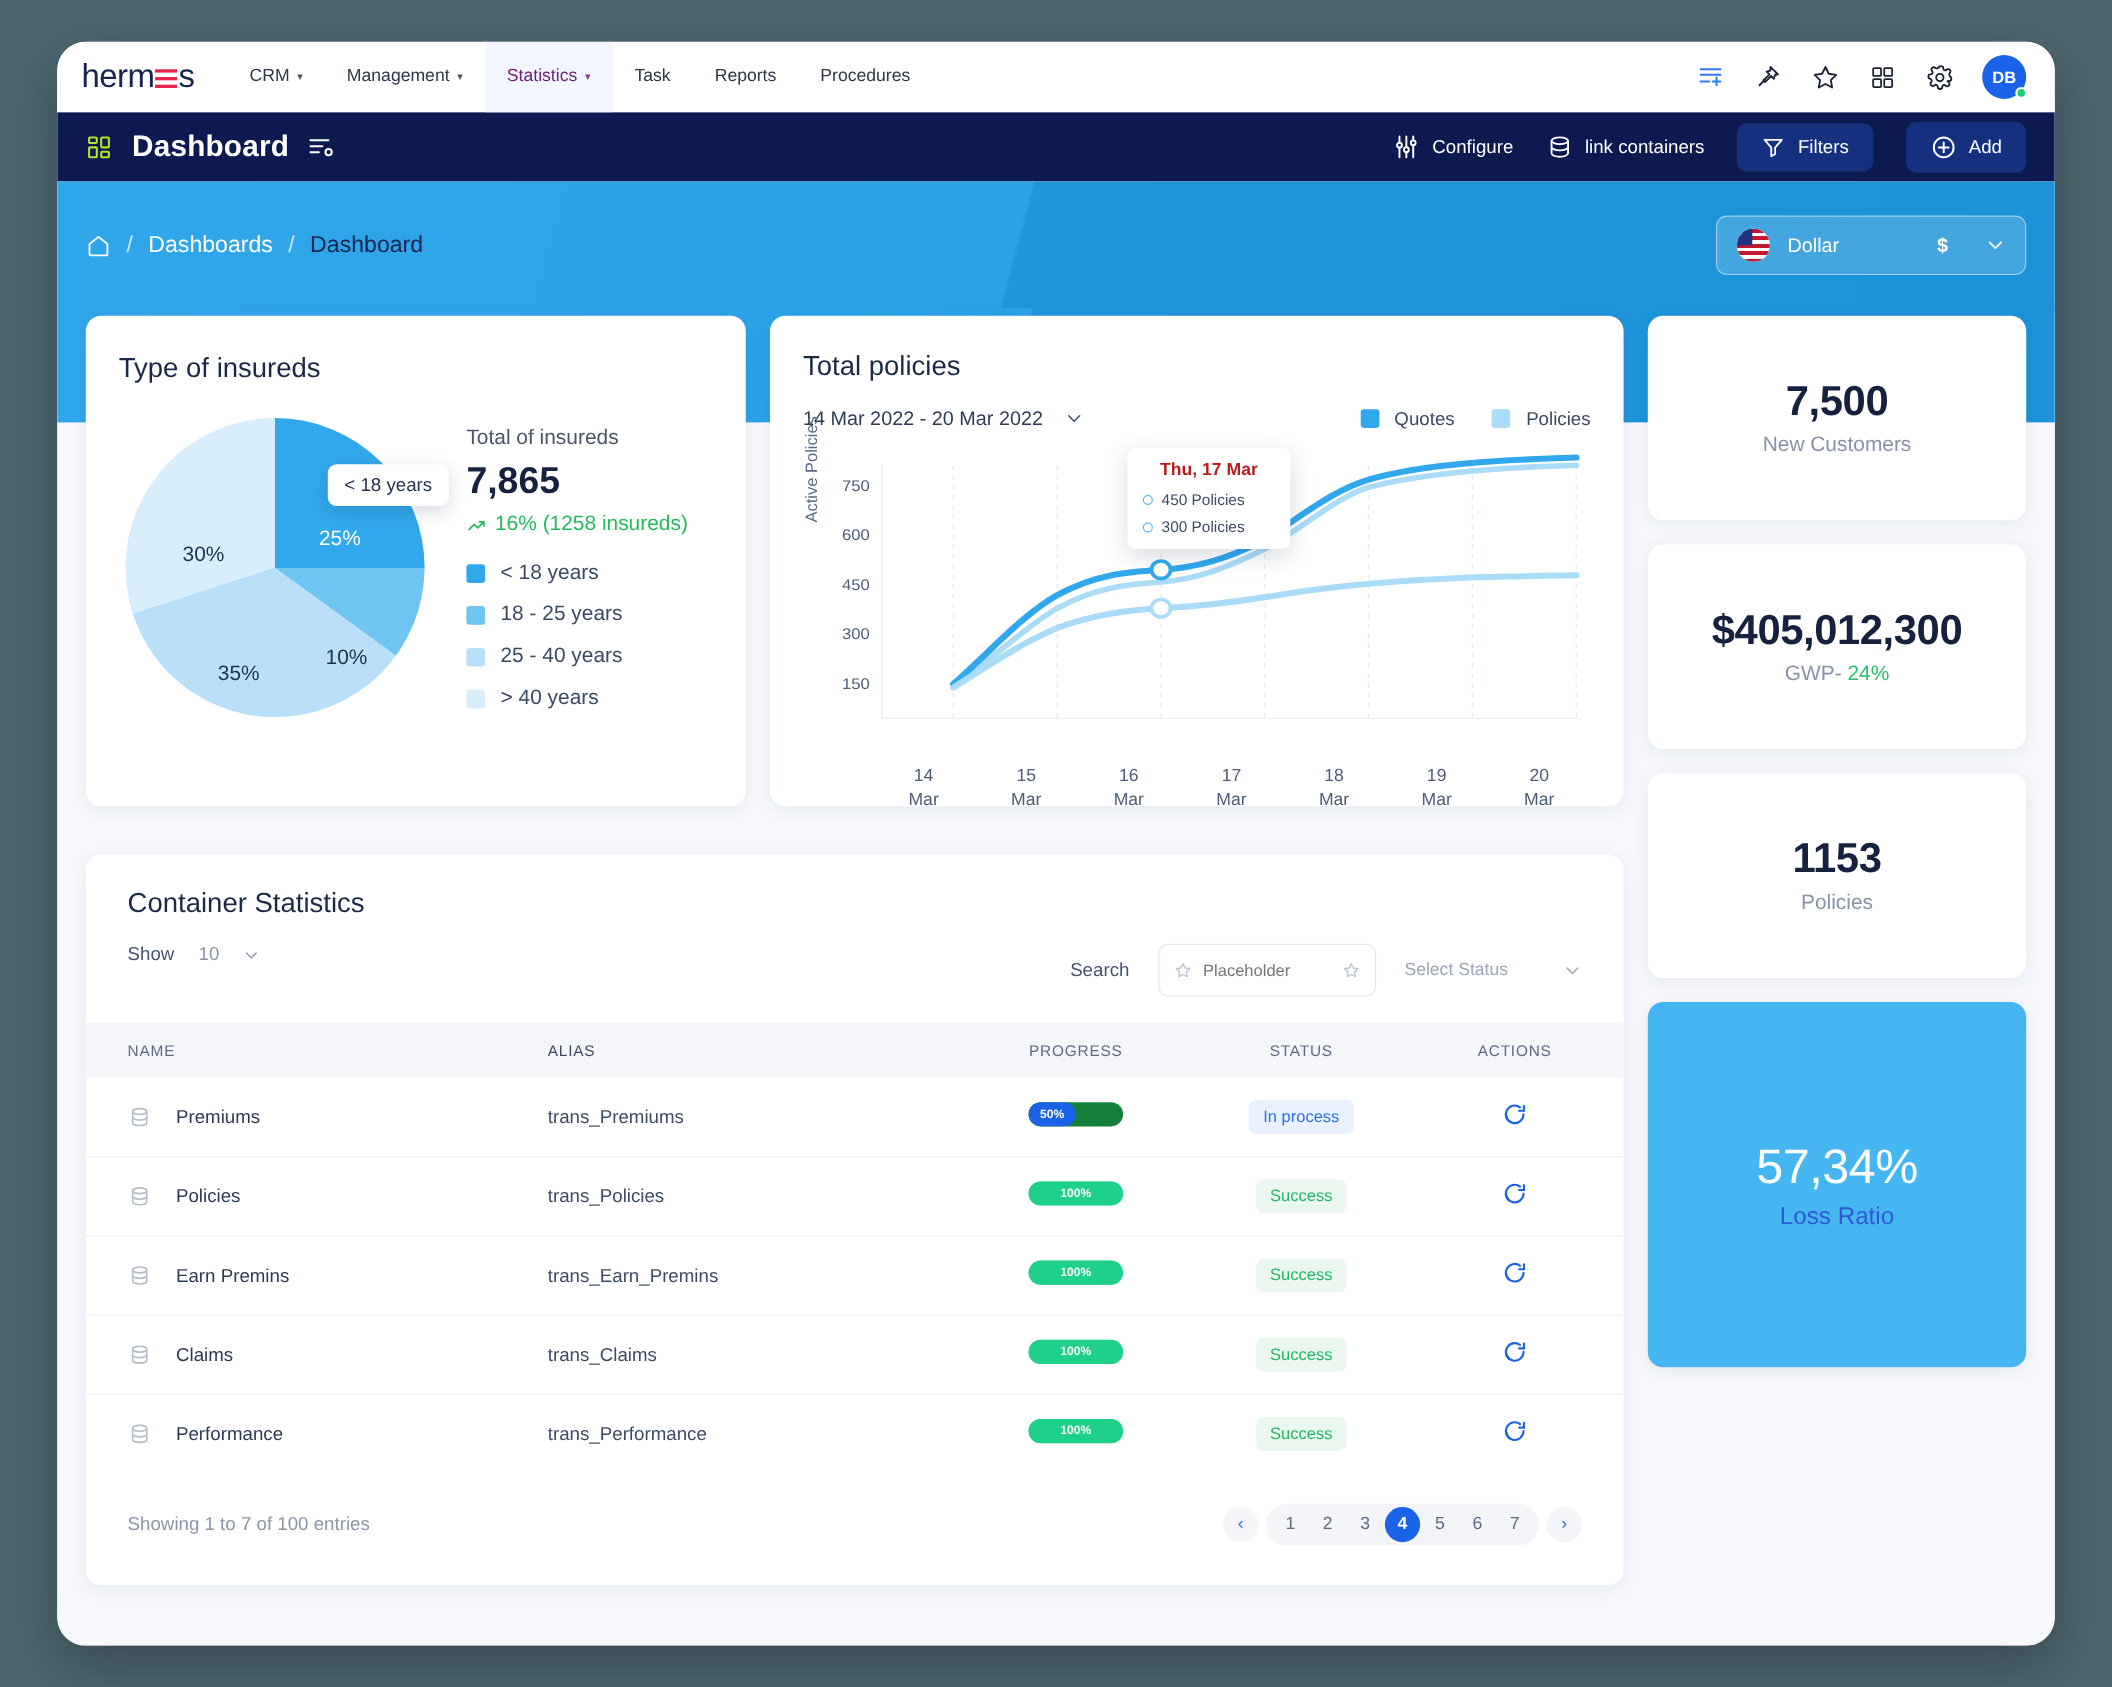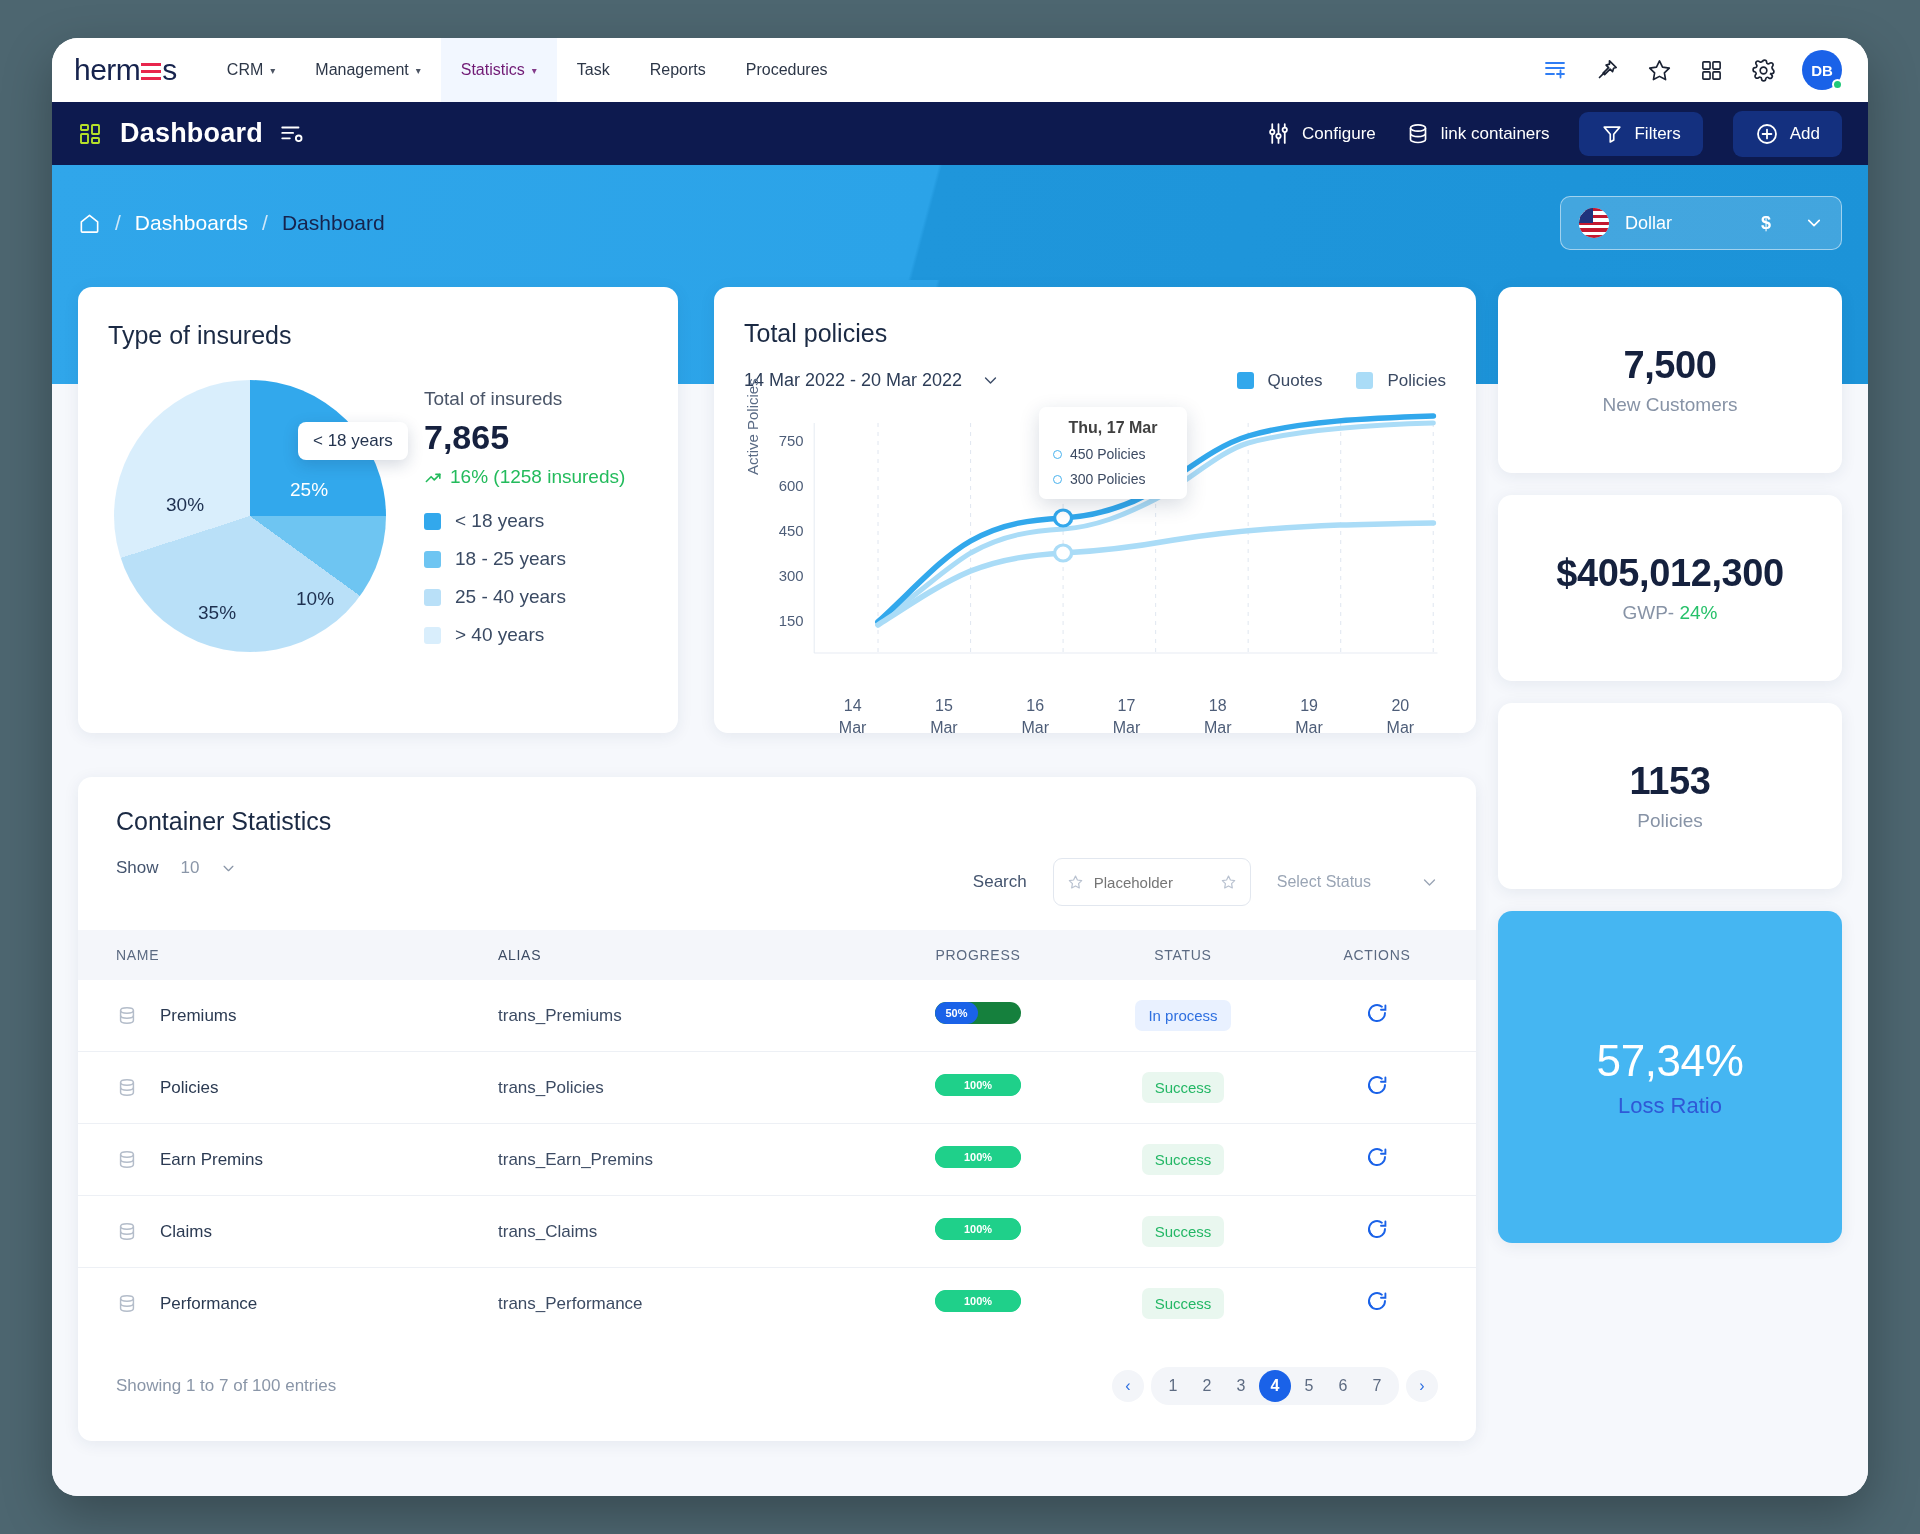--- a/index.html
+++ b/index.html
@@ -95,21 +95,21 @@
   }
   .content:before{
     content:""; position:absolute; left:0; right:0; top:-1px; height: 104px;
     background: linear-gradient(105deg,#30a6ea 0%,#2ba3e8 48%,#1f96db 48.2%,#1c93d8 100%);
   }
   .row { position: relative; display:flex; gap: 22px; padding-top: 6px;}
   .col-left { flex: 1; display:flex; flex-direction:column; gap:22px; min-width:0;}
   .col-right { width: 344px; display:flex; flex-direction:column; gap:22px; flex:none;}
   .card { background:#fff; border-radius:14px; box-shadow: 0 3px 16px rgba(25,50,90,.08); }
 
-  .cards-top { display:flex; gap: 36px; }
+  .cards-top { display:flex; gap: 22px; }
   .card-pie { width: 600px; flex:none; padding: 34px 30px 30px; height: 446px;}
   .card-line { flex:1; padding: 32px 30px 22px; height: 446px; min-width:0;}
   .card-title { font-size: 25px; color:#1b2a44; font-weight:400;}
 
   
   .pie-wrap { display:flex; margin-top: 26px; }
   .pie-holder { position:relative; width: 290px; height: 280px; flex:none;}
   .pie {
     width: 272px; height: 272px; border-radius:50%;
     background: conic-gradient(
@@ -140,21 +140,21 @@
   .lgnd { margin-left:auto; display:flex; gap: 34px; }
   .lgnd span.t { font-size: 17px; color:#3b4a63;}
   .chart-area { position:relative; height: 290px; margin-top: 12px;}
   .ylab { position:absolute; left: 0px; top: 72px; transform: rotate(-90deg); transform-origin: left top;
           font-size: 15px; color:#5a6b85; white-space:nowrap;}
   .chart-tip{
     position:absolute; left: 295px; top: 4px; width: 148px;
     background:#fff; border-radius:7px; padding: 12px 14px;
     box-shadow: 0 6px 20px rgba(22,46,85,.17); z-index: 4;
   }
-  .chart-tip .d { font-size: 16px; font-weight:700; color:#404040; text-align:center;}
+  .chart-tip .d { font-size: 16px; font-weight:700; color:#b91c1c; text-align:center;}
   .chart-tip .r { font-size: 14px; color:#3c4a62; margin-top:9px; display:flex; align-items:center; gap:8px;}
   .chart-tip .o { width:9px;height:9px;border-radius:50%; border:1.6px solid #49b2ee; flex:none;}
   .xax { display:flex; margin-left: 63px; margin-top: 2px;}
   .xax div { flex:1; text-align:center; font-size: 16px; color:#4d5d78; line-height: 1.35;}
 
   
   .kpi { height: 186px; display:flex; flex-direction:column; align-items:center; justify-content:center; }
   .kpi .v { font-size: 38px; font-weight:700; color:#15213e; letter-spacing:-.4px;}
   .kpi .l { font-size: 19px; color:#8793a6; margin-top: 7px;}
   .kpi .l .g { color:#27c16a; font-weight:400;}

